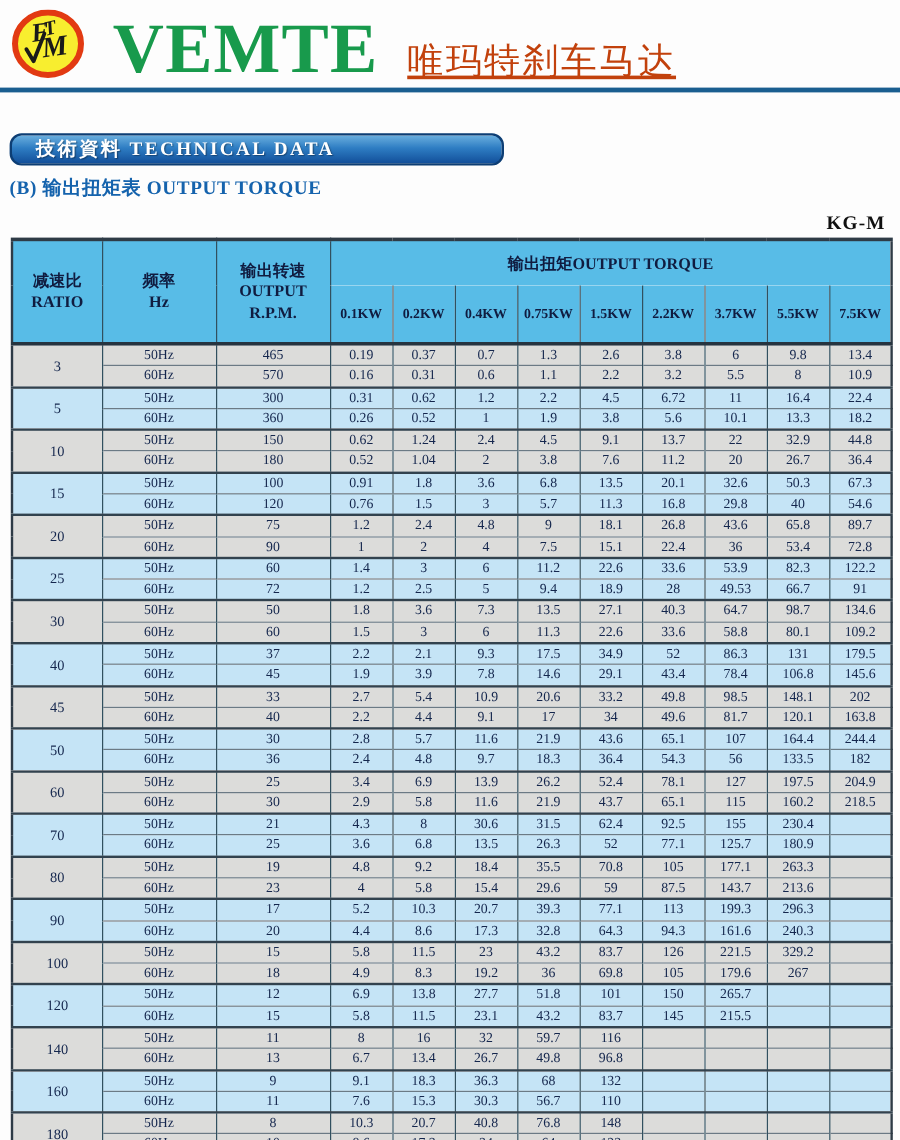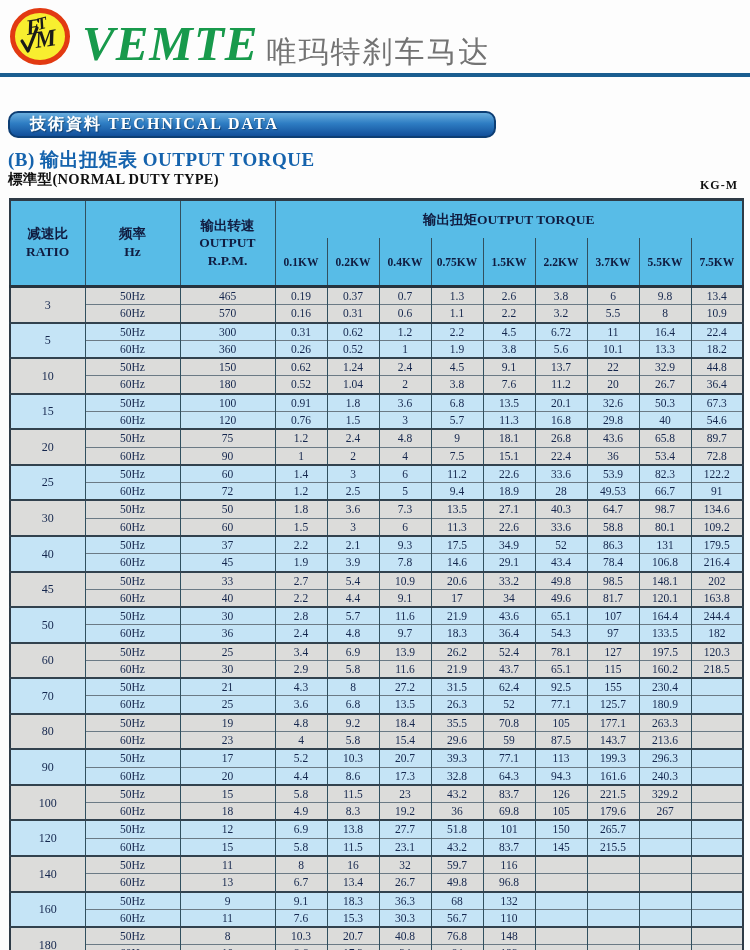--- a/index.html
+++ b/index.html
@@ -2,41 +2,41 @@
 <html><head>
 <meta charset="utf-8">
 <style>
   html,body{margin:0;padding:0;background:#ffffff;}
   body{width:750px;height:950px;font-family:"Liberation Serif","DejaVu Serif",serif;}
   .page{position:relative;width:750px;height:950px;background:#fdfdfd;overflow:hidden;}
 
   
   .brand-row{position:absolute;top:2px;left:10px;height:66px;display:flex;align-items:flex-end;}
   .logo{width:60px;height:57px;margin-bottom:3px;flex:0 0 auto;}
-  .brand{color:#189a4c;font-style:italic;font-weight:bold;font-size:49px;line-height:0.95;
-         letter-spacing:1px;margin-left:12px;}
-  .brand-cn{font-size:30px;color:#737373;margin-left:8px;line-height:1;margin-bottom:1px;
-            font-weight:500;letter-spacing:2px;}
+  .brand{color:#189a4c;font-weight:bold;font-size:59px;line-height:0.95;
+         letter-spacing:1px;margin-left:24px;}
+  .brand-cn{font-size:30px;color:#c2410c;margin-left:24px;line-height:1;margin-bottom:1px;
+            font-weight:500;letter-spacing:2px;text-decoration:underline;}
   .top-rule{position:absolute;top:73px;left:0;width:750px;height:4px;background:#1a5e90;}
 
   
-  .banner{position:absolute;top:111px;left:8px;width:488px;height:27px;box-sizing:border-box;
+  .banner{position:absolute;top:111px;left:8px;width:412px;height:27px;box-sizing:border-box;
           border:2px solid #0d3e74;border-radius:10px;
           background:linear-gradient(180deg,#69aede 0%,#2e7dc3 45%,#124f9a 100%);
           color:#ffffff;font-weight:bold;font-size:16px;letter-spacing:2px;
           display:flex;align-items:center;padding-left:20px;
           text-shadow:1px 1px 1px rgba(0,0,0,0.35);}
 
   
   .section-title{position:absolute;top:147px;left:8px;color:#1563ad;font-weight:bold;
-                 font-size:19px;letter-spacing:0.5px;}
+                 font-size:16px;letter-spacing:0.5px;}
   .section-sub{position:absolute;top:170px;left:8px;color:#101010;font-weight:bold;
                font-size:14.5px;letter-spacing:0.3px;}
   .unit{position:absolute;top:178px;right:12px;color:#101010;font-weight:bold;
-        font-size:12px;letter-spacing:1px;text-align:center;}
+        font-size:16px;letter-spacing:1px;text-align:center;}
 
   
   table{position:absolute;top:198px;left:9px;width:733px;border-collapse:collapse;
         table-layout:fixed;border-top:3px solid #2e3b46;border-bottom:3px solid #2e3b46;
         border-left:2px solid #2e3b46;border-right:2px solid #2e3b46;}
   th,td{border-left:1px solid #31505f;padding:0;text-align:center;color:#14264d;
         overflow:hidden;white-space:nowrap;}
   thead th{background:#58bce7;color:#101c40;font-weight:bold;}
   thead tr.h1 th{height:37px;font-size:13.5px;line-height:1.3;}
   thead tr.h2 th{height:47px;font-size:11.5px;}
@@ -67,21 +67,20 @@
     <span class="brand">VEMTE</span>
     <span class="brand-cn">唯玛特刹车马达</span>
   </div>
   <div class="top-rule"></div>
 
   <div class="banner">
     <span>技術資料  TECHNICAL DATA</span>
   </div>
 
   <div class="section-title">(B) 输出扭矩表 OUTPUT TORQUE</div>
-  <div class="section-sub">標準型(NORMAL DUTY TYPE)</div>
   <div class="unit">KG-M</div>
 
   <table id="torque-table">
       <colgroup>
         <col style="width: 75px;">
         <col style="width: 95px;">
         <col style="width: 95px;">
         <col style="width: 52px;">
         <col style="width: 52px;">
         <col style="width: 52px;">
@@ -333,21 +332,21 @@
           <td>60Hz</td>
           <td>45</td>
           <td>1.9</td>
           <td>3.9</td>
           <td>7.8</td>
           <td>14.6</td>
           <td>29.1</td>
           <td>43.4</td>
           <td>78.4</td>
           <td>106.8</td>
-          <td>216.4</td>
+          <td>145.6</td>
         </tr>
       </tbody>
       <tbody class="g-grey">
         <tr class="first">
           <td class="ratio" rowspan="2">45</td>
           <td>50Hz</td>
           <td>33</td>
           <td>2.7</td>
           <td>5.4</td>
           <td>10.9</td>
@@ -389,39 +388,39 @@
         </tr>
         <tr class="second">
           <td>60Hz</td>
           <td>36</td>
           <td>2.4</td>
           <td>4.8</td>
           <td>9.7</td>
           <td>18.3</td>
           <td>36.4</td>
           <td>54.3</td>
-          <td>97</td>
+          <td>56</td>
           <td>133.5</td>
           <td>182</td>
         </tr>
       </tbody>
       <tbody class="g-grey">
         <tr class="first">
           <td class="ratio" rowspan="2">60</td>
           <td>50Hz</td>
           <td>25</td>
           <td>3.4</td>
           <td>6.9</td>
           <td>13.9</td>
           <td>26.2</td>
           <td>52.4</td>
           <td>78.1</td>
           <td>127</td>
           <td>197.5</td>
-          <td>120.3</td>
+          <td>204.9</td>
         </tr>
         <tr class="second">
           <td>60Hz</td>
           <td>30</td>
           <td>2.9</td>
           <td>5.8</td>
           <td>11.6</td>
           <td>21.9</td>
           <td>43.7</td>
           <td>65.1</td>
@@ -430,21 +429,21 @@
           <td>218.5</td>
         </tr>
       </tbody>
       <tbody class="g-blue">
         <tr class="first">
           <td class="ratio" rowspan="2">70</td>
           <td>50Hz</td>
           <td>21</td>
           <td>4.3</td>
           <td>8</td>
-          <td>27.2</td>
+          <td>30.6</td>
           <td>31.5</td>
           <td>62.4</td>
           <td>92.5</td>
           <td>155</td>
           <td>230.4</td>
           <td></td>
         </tr>
         <tr class="second">
           <td>60Hz</td>
           <td>25</td>

